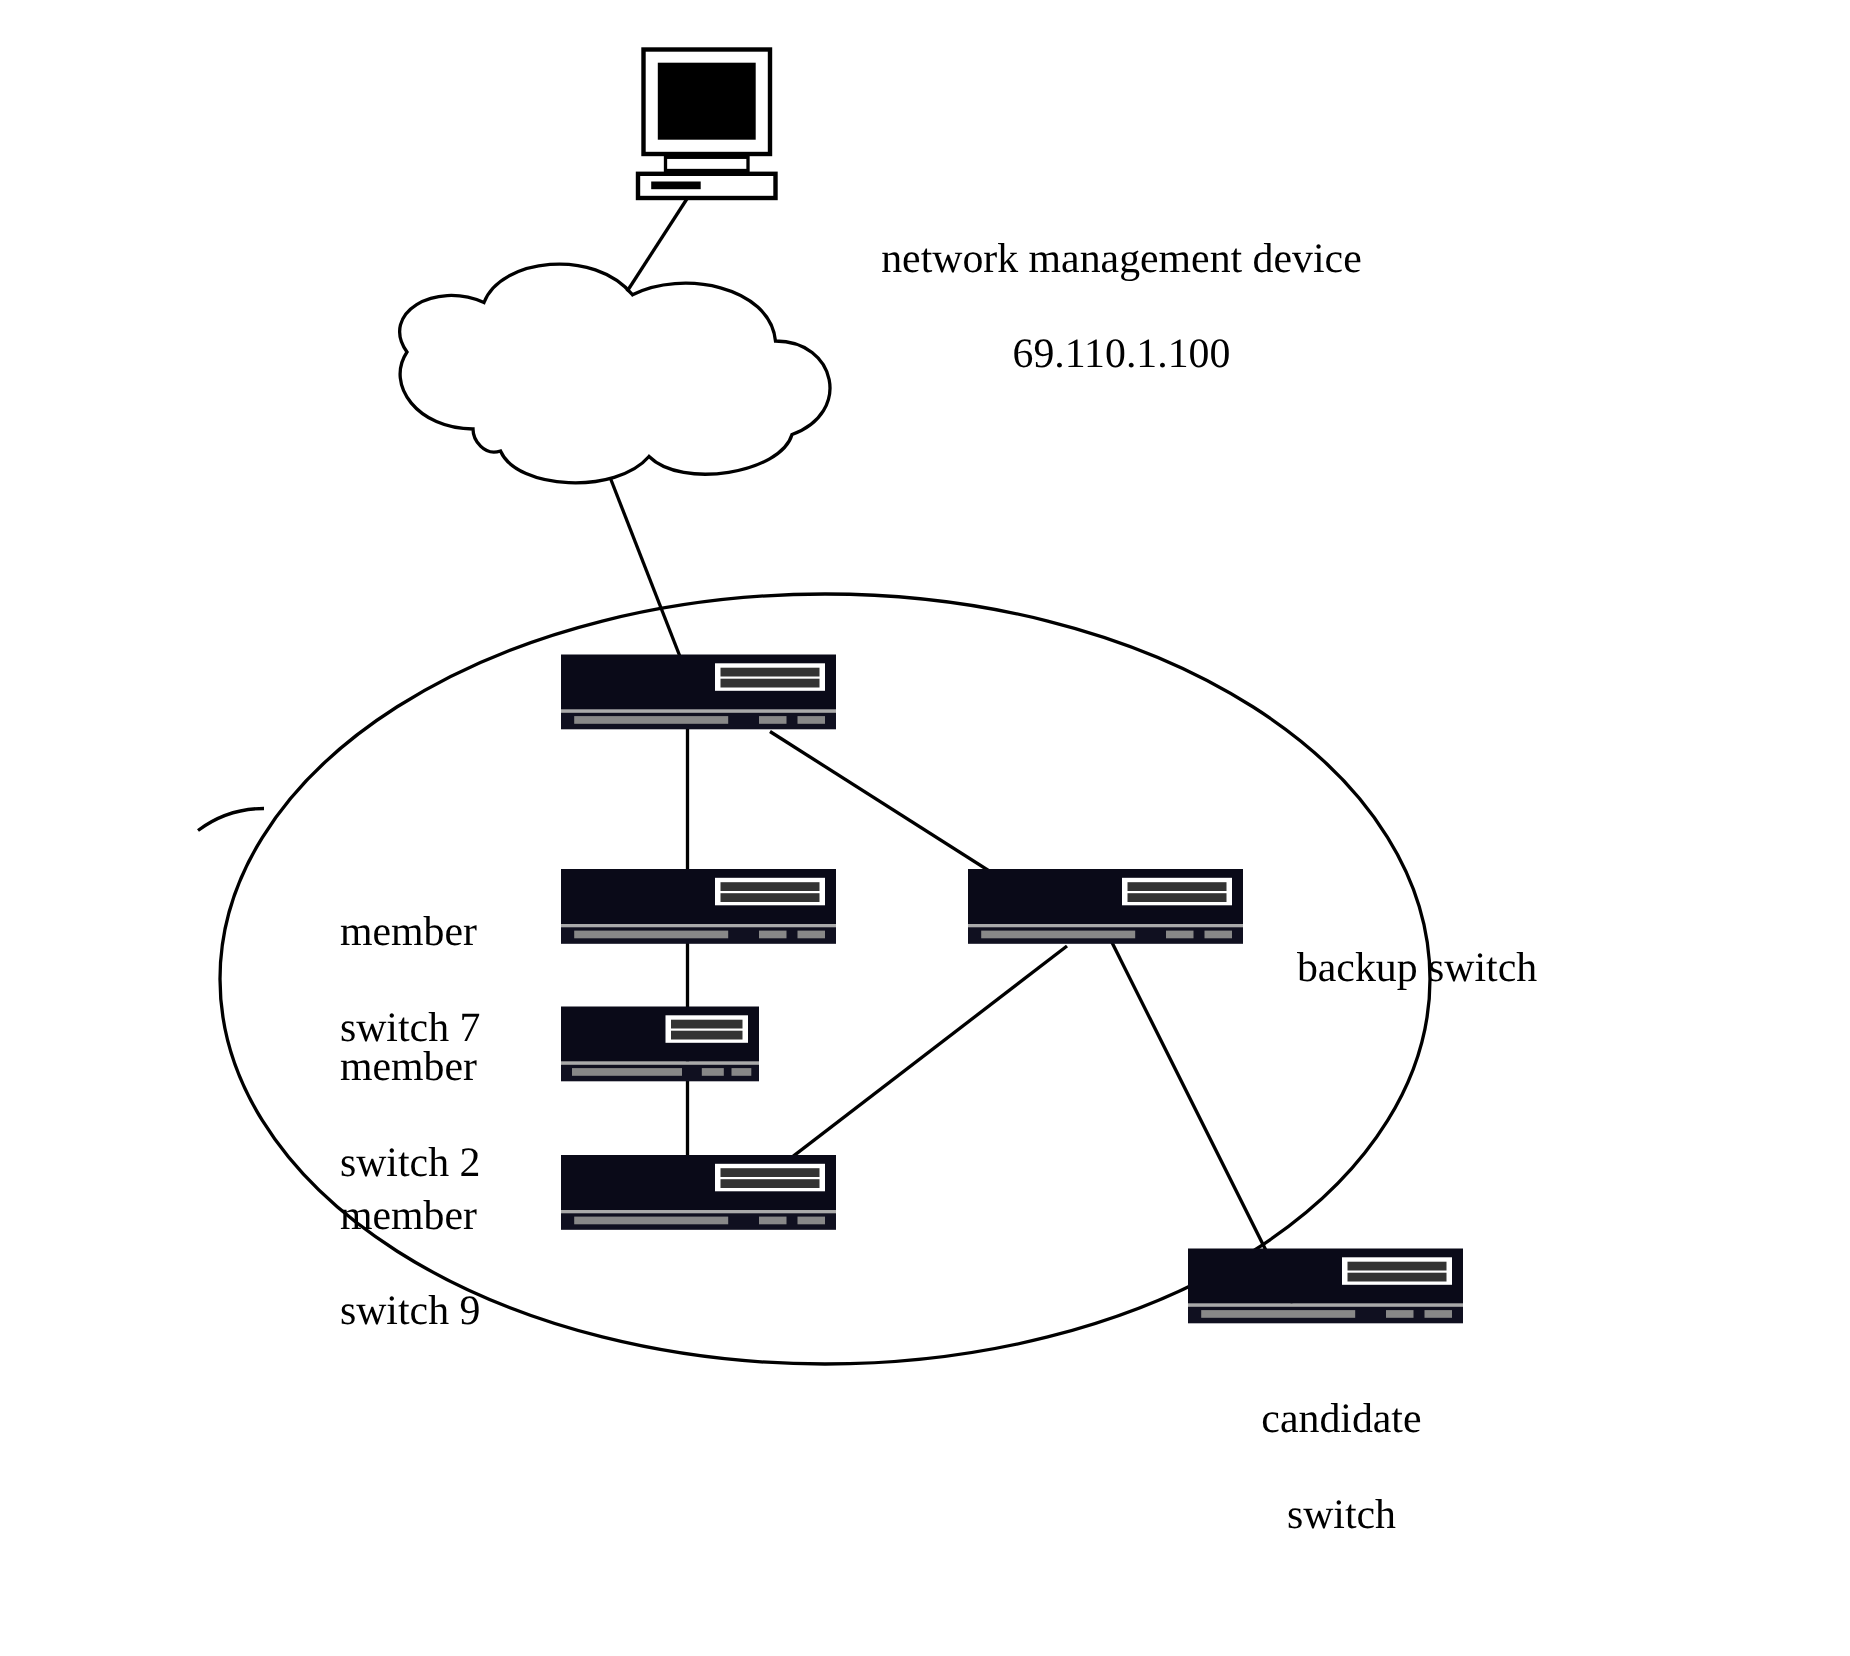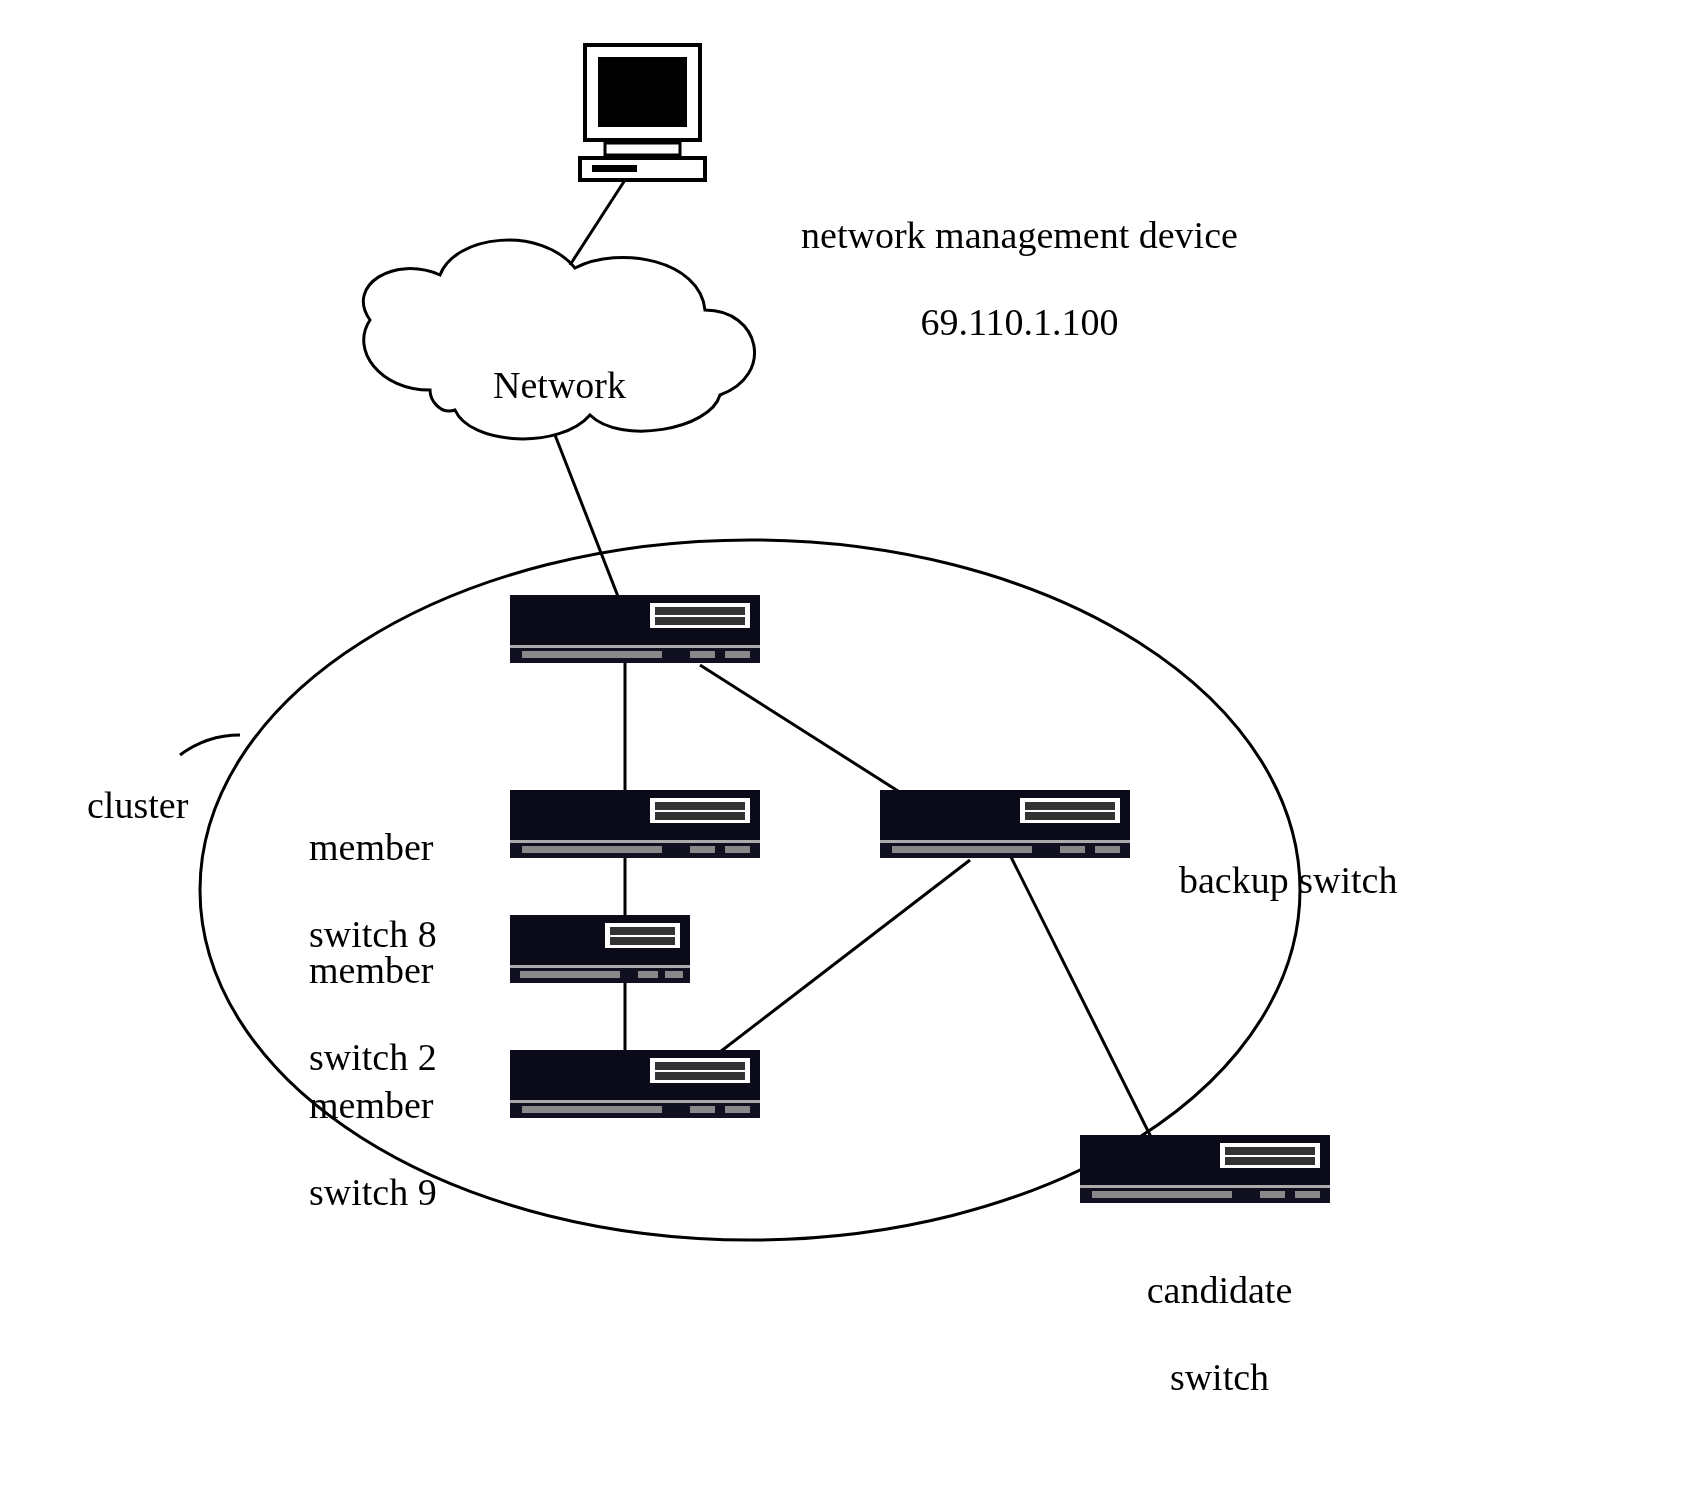--- a/index.html
+++ b/index.html
@@ -117,32 +117,26 @@
 
   <use href="#switch-body" x="1080" y="1135"></use>
 
 </svg>
 
 <div class="label center" style="left:740px; top:170px; width:540px;">
   <span>network management device</span><br>
   <span>69.110.1.100</span>
 </div>
 
-<div class="label center" style="left:450px; top:320px; width:200px;">
-  <span>Network</span>
-</div>
 
-<div class="label left" style="left:68px; top:740px;">
-  <span>cluster</span>
-</div>
 
 
 <div class="label right" style="left:290px; top:782px; width:200px;">
   <span>member</span><br>
-  <span>switch 8</span>
+  <span>switch 7</span>
 </div>
 
 <div class="label right" style="left:290px; top:905px; width:200px;">
   <span>member</span><br>
   <span>switch 2</span>
 </div>
 
 <div class="label right" style="left:290px; top:1040px; width:200px;">
   <span>member</span><br>
   <span>switch 9</span>

